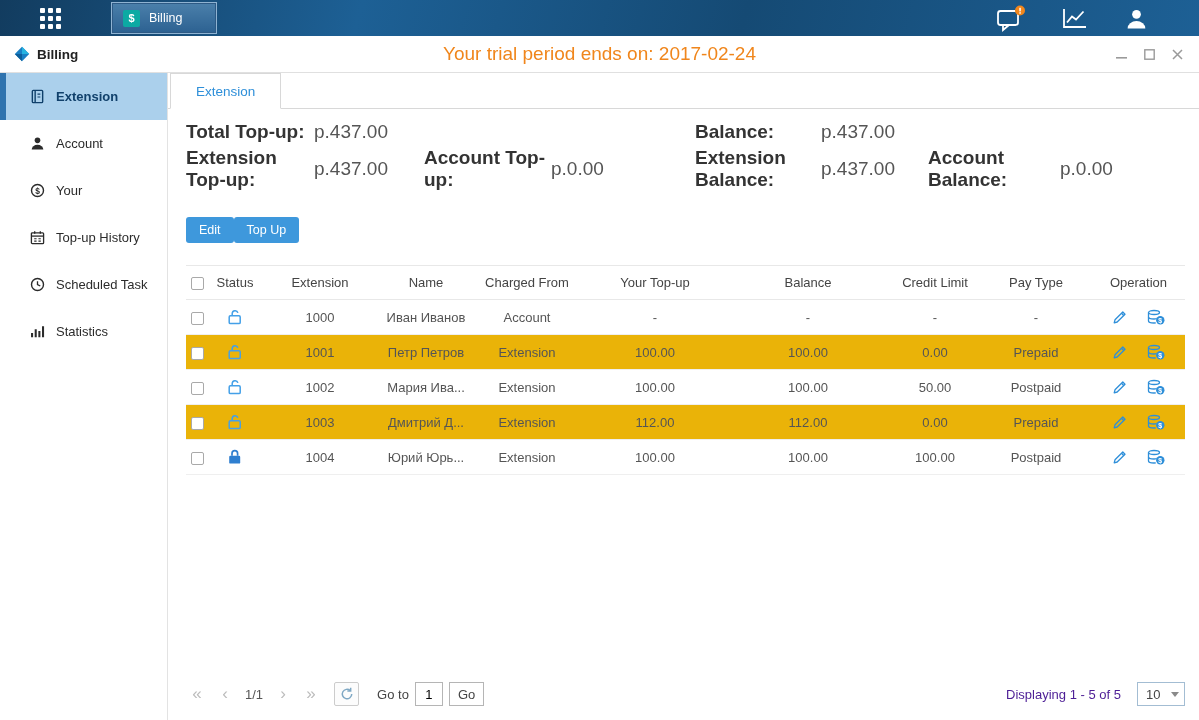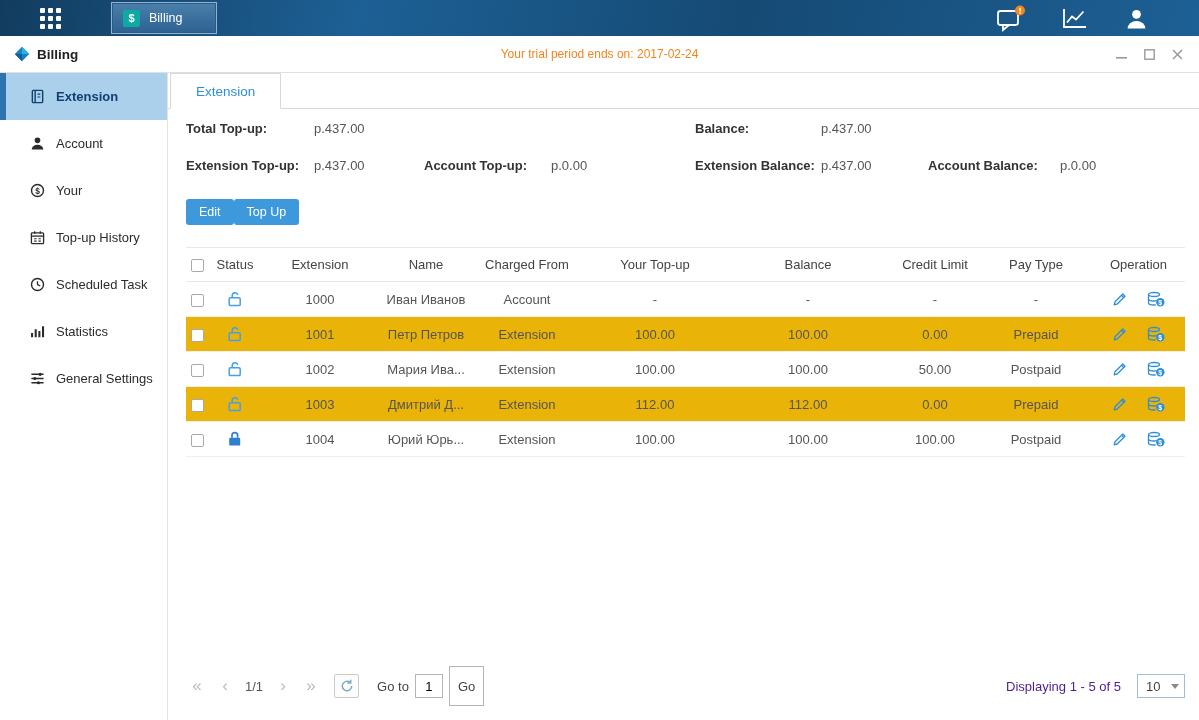--- a/index.html
+++ b/index.html
@@ -22,39 +22,39 @@
     border:1px solid #8fb3d2; box-shadow:inset 0 0 0 1px #2d5a85;
   }
   .dollar-badge { width:17px; height:17px; background:#0caaa3; color:#fff; font-weight:bold; font-size:11px;
     display:flex; align-items:center; justify-content:center; border-radius:2px; }
   .top-tab-label { color:#fff; font-size:12.5px; }
   .top-icons { margin-left:auto; display:flex; align-items:center; gap:36px; margin-right:50px; }
   .top-icon { cursor:pointer; display:flex; align-items:center; }
   
   .titlebar { height:37px; border-bottom:1px solid #e0e0e0; background:#fff; display:flex; align-items:center; padding:0 14px; position:relative; }
   .app-title { display:flex; align-items:center; gap:7px; font-weight:bold; font-size:13.5px; color:#222; z-index:1; }
-  .trial-notice { position:absolute; left:0; right:0; text-align:center; color:#f0861c; font-size:12px; }
+  .trial-notice { position:absolute; left:0; right:0; text-align:center; color:#f0861c; font-size:19px; }
   .win-controls { margin-left:auto; display:flex; gap:12px; z-index:1; }
   .win-btn { width:16px; height:16px; display:flex; align-items:center; justify-content:center; cursor:pointer; }
   
   .app-body { display:flex; height:647px; }
   .sidebar { width:168px; flex-shrink:0; background:#fff; border-right:1px solid #e3e3e3; }
   .side-item { height:47px; display:flex; align-items:center; gap:11px; padding-left:30px; cursor:pointer; color:#2b2b2b; position:relative; font-size:13px; }
   .side-item.active { background:#abd0ec; color:#10406b; font-weight:bold; }
   .side-item.active::before { content:""; position:absolute; left:0; top:0; bottom:0; width:6px; background:#2f73ae; }
   .side-item svg { flex-shrink:0; }
   
   .content { flex:1; display:flex; flex-direction:column; background:#fff; min-width:0; }
   .tabbar { border-bottom:1px solid #d8d8d8; display:flex; padding-left:2px; }
   .tab { padding:10px 25px 9px; border:1px solid #d8d8d8; border-bottom:1px solid #fff; margin-bottom:-1px;
     color:#2e8fd9; background:#fff; font-size:13.5px; cursor:pointer; }
   .content-body { flex:1; display:flex; flex-direction:column; padding:0 14px 0 18px; min-height:0; }
   
   .summary { display:grid; grid-template-columns:128px 110px 127px 144px 126px 107px 132px auto;
-    row-gap:22px; margin-top:12px; font-size:13px; align-items:center; }
+    row-gap:4px; margin-top:12px; font-size:19px; align-items:center; }
   .sum-label { font-weight:bold; color:#333; }
   .sum-value { color:#555; }
   .g1{grid-column:1} .g2{grid-column:2} .g3{grid-column:3} .g4{grid-column:4}
   .g5{grid-column:5} .g6{grid-column:6} .g7{grid-column:7} .g8{grid-column:8}
   .r1{grid-row:1} .r2{grid-row:2}
   
   .btn-row { margin-top:26px; display:flex; }
   .btn { background:#3e98dc; color:#fff; border:none; border-radius:3px; padding:6px 13px; font-size:12.5px;
     font-family:inherit; cursor:pointer; }
   
@@ -76,21 +76,21 @@
   .op-icon { display:inline-flex; vertical-align:middle; margin:0 8px; cursor:pointer; }
   
   .pager { margin-top:auto; display:flex; align-items:center; padding:0 0 14px 0; gap:6px; }
   .pg-btn { width:22px; height:22px; display:flex; align-items:center; justify-content:center;
     color:#bcbcbc; font-size:17px; cursor:pointer; user-select:none; }
   .page-indicator { color:#555; margin:0 3px; }
   .refresh-btn { width:25px; height:24px; border:1px solid #ccc; border-radius:2px; background:#fcfcfc;
     display:flex; align-items:center; justify-content:center; cursor:pointer; margin-left:6px; }
   .goto-label { margin-left:12px; color:#444; }
   .goto-input { width:28px; height:24px; border:1px solid #b5b5b5; text-align:center; font-size:13px; font-family:inherit; }
-  .go-btn { height:40px; border:1px solid #b5b5b5; background:#fff; padding:0 8px; font-size:13px;
+  .go-btn { height:24px; border:1px solid #b5b5b5; background:#fff; padding:0 8px; font-size:13px;
     font-family:inherit; color:#444; cursor:pointer; }
   .displaying { margin-left:auto; color:#4c1d95; margin-right:10px; }
   .page-size { width:48px; height:24px; border:1px solid #a3bdd3; background:#fff; display:flex;
     align-items:center; justify-content:space-between; padding:0 5px 0 8px; cursor:pointer; color:#444; }
   .ps-arrow { width:0; height:0; border-left:4px solid transparent; border-right:4px solid transparent;
     border-top:5px solid #8a8a8a; }
 </style>
 </head>
 <body>
 
@@ -203,29 +203,20 @@
         <circle cx="8" cy="8" r="6.4" fill="none" stroke="currentColor" stroke-width="1.5"></circle>
         <path d="M8 4.4 V8 L11 9.6" fill="none" stroke="currentColor" stroke-width="1.4"></path>
       </svg>
       <span>Scheduled Task</span>
     </div>
     <div class="side-item">
       <svg width="15" height="15" viewBox="0 0 16 16">
         <path d="M2.2 14 V9.5 M6.1 14 V5.5 M10 14 V7.5 M13.9 14 V2.5" stroke="currentColor" stroke-width="2.2"></path>
       </svg>
       <span>Statistics</span>
-    </div>
-    <div class="side-item">
-      <svg width="15" height="15" viewBox="0 0 16 16">
-        <path d="M1.5 3.5 H14.5 M1.5 8 H14.5 M1.5 12.5 H14.5" stroke="currentColor" stroke-width="1.5"></path>
-        <circle cx="10.8" cy="3.5" r="1.7" fill="currentColor"></circle>
-        <circle cx="5.2" cy="8" r="1.7" fill="currentColor"></circle>
-        <circle cx="9" cy="12.5" r="1.7" fill="currentColor"></circle>
-      </svg>
-      <span>General Settings</span>
     </div>
   </div>
 
   <div class="content">
     <div class="tabbar">
       <div class="tab">Extension</div>
     </div>
     <div class="content-body">
 
       <div class="summary">

